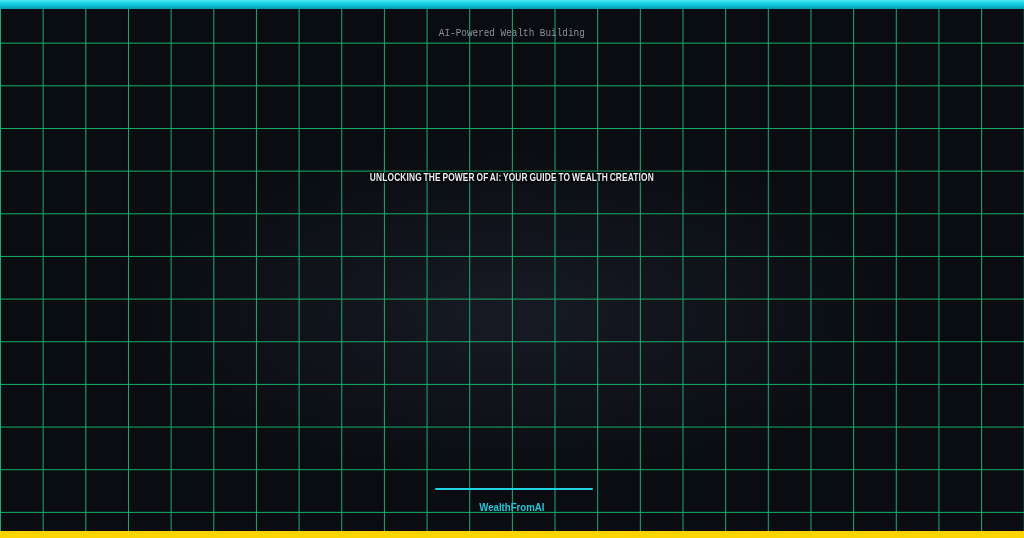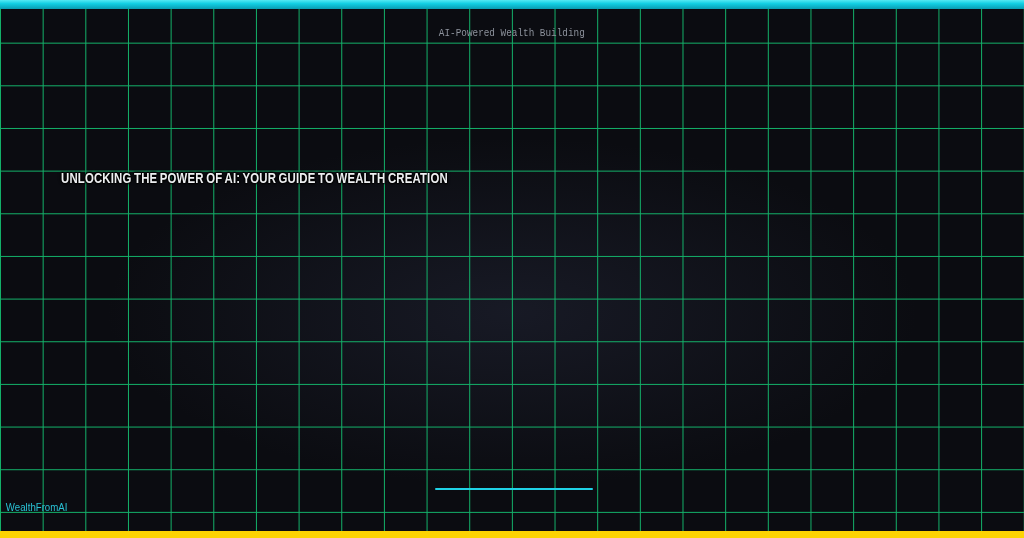--- a/index.html
+++ b/index.html
@@ -36,34 +36,34 @@
     position:absolute;bottom:0;left:0;width:100%;height:7px;
     background:var(--bottom-bar-yellow);
   }
   .kicker{
     position:absolute;top:26px;left:0;width:100%;height:14px;line-height:14px;
     text-align:center;font-size:11px;color:var(--kicker-gray);font-family:Liberation Mono, monospace;
   }
   .kicker .condense{display:inline-block;transform:scaleX(0.85);transform-origin:50% 50%;}
   .title{
     position:absolute;top:171px;left:0;width:100%;height:13px;line-height:13px;
-    text-align:left;font-size:15px;font-weight:700;color:var(--title-white);
+    text-align:center;font-size:11px;font-weight:700;color:var(--title-white);
   }
   .title .condense{
     display:inline-block;transform:scaleX(0.76);transform-origin:50% 50%;
     letter-spacing:0.2px;word-spacing:-1px;white-space:nowrap;
     text-shadow:0 1px 2px #000,0 -1px 2px #000,1px 0 2px #000,-1px 0 2px #000,0 0 4px #000;
   }
   .divider{
     position:absolute;top:488px;left:435px;width:158px;height:2px;
     background:var(--accent-cyan);border-radius:1px;
   }
   .brand{
     position:absolute;top:500px;left:0;width:100%;height:14px;line-height:14px;
-    font-size:11.5px;color:var(--brand-cyan);
+    text-align:center;font-size:11.5px;color:var(--brand-cyan);font-weight:bold;
   }
   .brand .condense{display:inline-block;transform:scaleX(0.84);transform-origin:50% 50%;}
 </style>
 </head>
 <body>
 
 <div class="stage">
 
   <div class="top-bar"></div>
 

